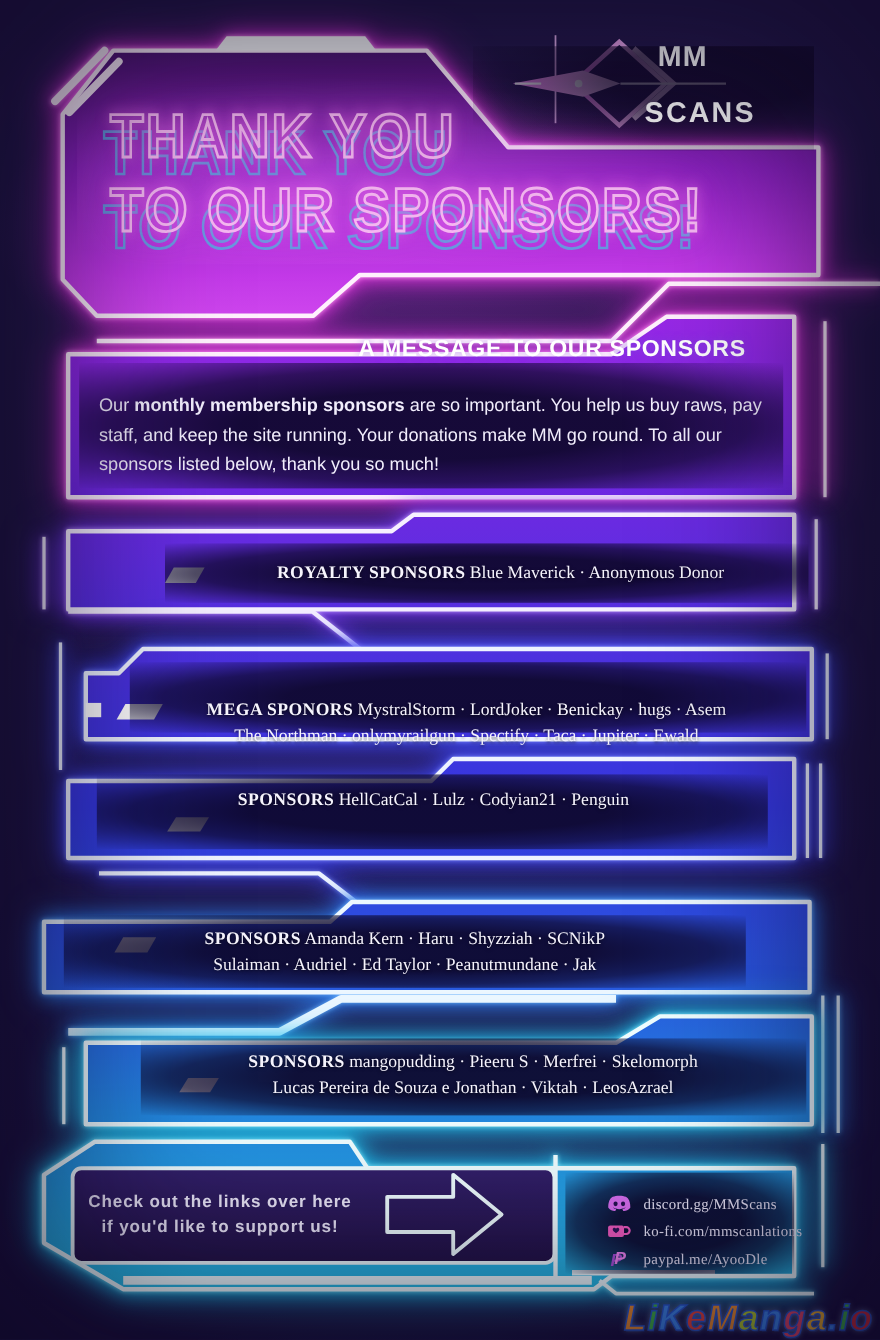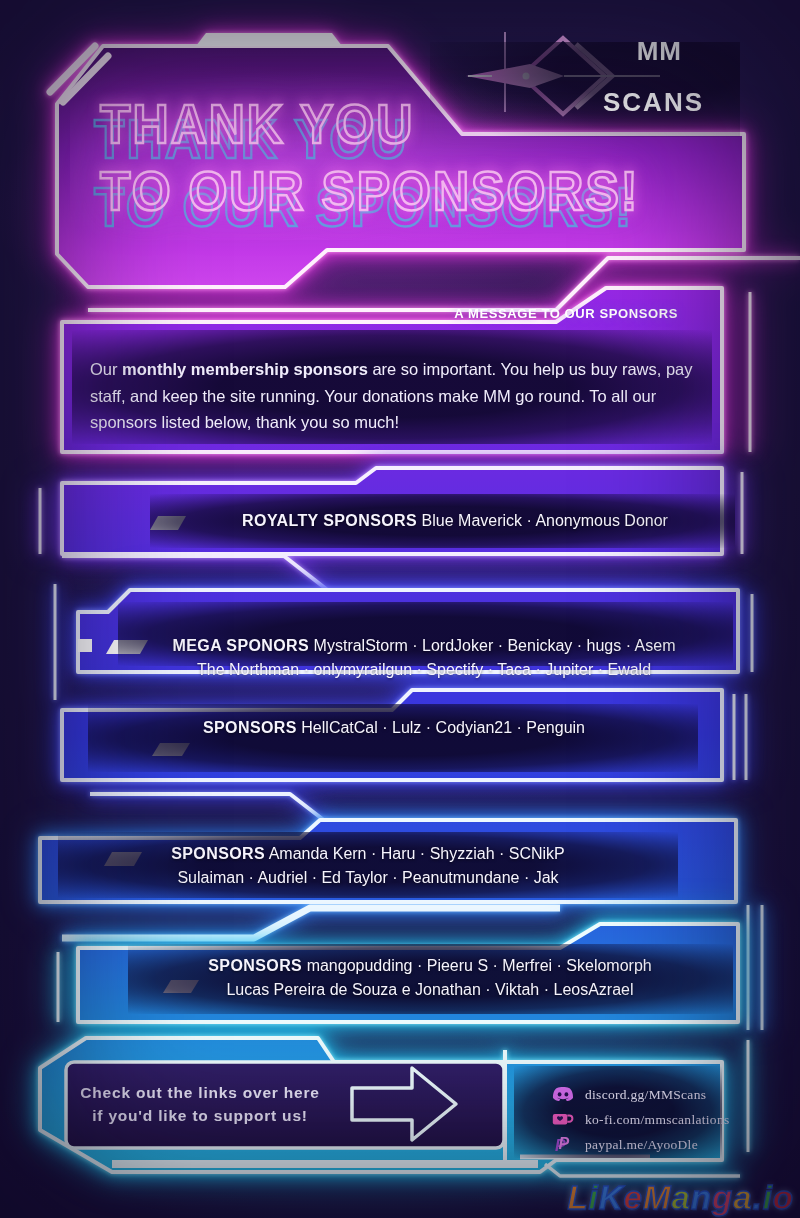--- a/index.html
+++ b/index.html
@@ -31,27 +31,27 @@
   .txt{position:absolute;z-index:3;color:var(--text,#f3f0fb);}
   
   .titleBlock{left:100px;top:90px;width:640px;transform:scaleY(1.12);transform-origin:top left;}
   .titleLines{font-weight:700;font-size:50px;letter-spacing:2px;line-height:60px;white-space:nowrap;}
   .titleGhost{position:absolute;left:-6px;top:14px;color:transparent;-webkit-text-stroke:2.2px var(--title-shadow,#4fb4e0);opacity:.85;}
   .titleMain{position:relative;color:transparent;-webkit-text-stroke:2.3px var(--title-stroke,#f7b9f3);
     text-shadow:0 0 14px rgba(255,120,240,.0);
     filter:drop-shadow(0 0 6px rgba(255,130,245,.9)) drop-shadow(0 0 16px rgba(216,60,225,.6));}
   @supports not (-webkit-text-stroke: 1px black){ .titleMain,.titleGhost{color:#f7b9f3;} }
   
-  .logoText{font-weight:700;color:#ffffff;text-align:right;}
-  
-  .msgHead{font-weight:700;font-size:13px;letter-spacing:.6px;color:#ffffff;text-shadow:0 0 8px rgba(120,80,220,.6);}
+  .logoText{font-weight:700;color:#ffffff;text-align:left;}
+  
+  .msgHead{font-weight:700;font-size:21px;letter-spacing:.6px;color:#ffffff;text-shadow:0 0 8px rgba(120,80,220,.6);}
   .msgBody{font-size:16.5px;line-height:26.5px;color:#f1edfc;}
   .msgBody b{font-weight:700;}
   
-  .tier{text-align:center;font-size:16px;line-height:24px;color:#f6f4fd;text-shadow:0 1px 3px rgba(0,0,0,.55);}
+  .tier{text-align:center;font-size:16px;line-height:24px;color:#f6f4fd;text-shadow:0 1px 3px rgba(0,0,0,.55);font-family:Liberation Serif, serif;}
   .tier b{font-weight:700;letter-spacing:.4px;}
   
   .cta{font-weight:700;font-size:15.5px;line-height:23px;letter-spacing:.8px;text-align:center;color:#eae6f8;}
   .links{display:flex;flex-direction:column;}
   .linkRow{display:flex;align-items:center;height:25px;}
   .linkRow .ic{width:22px;height:18px;margin-right:11px;flex:none;}
   .linkRow .lt{font-size:13.5px;letter-spacing:.3px;color:#ece8fa;font-family:Liberation Serif, serif;}
   
   .wm{right:6px;bottom:1px;font-size:33px;font-weight:700;font-style:italic;letter-spacing:1px;white-space:nowrap;z-index:4;}
   .wm span{-webkit-text-stroke:1.3px rgba(40,90,210,.95);text-shadow:0 0 6px rgba(190,230,255,.5),1px 2px 0 rgba(20,40,120,.55);}

